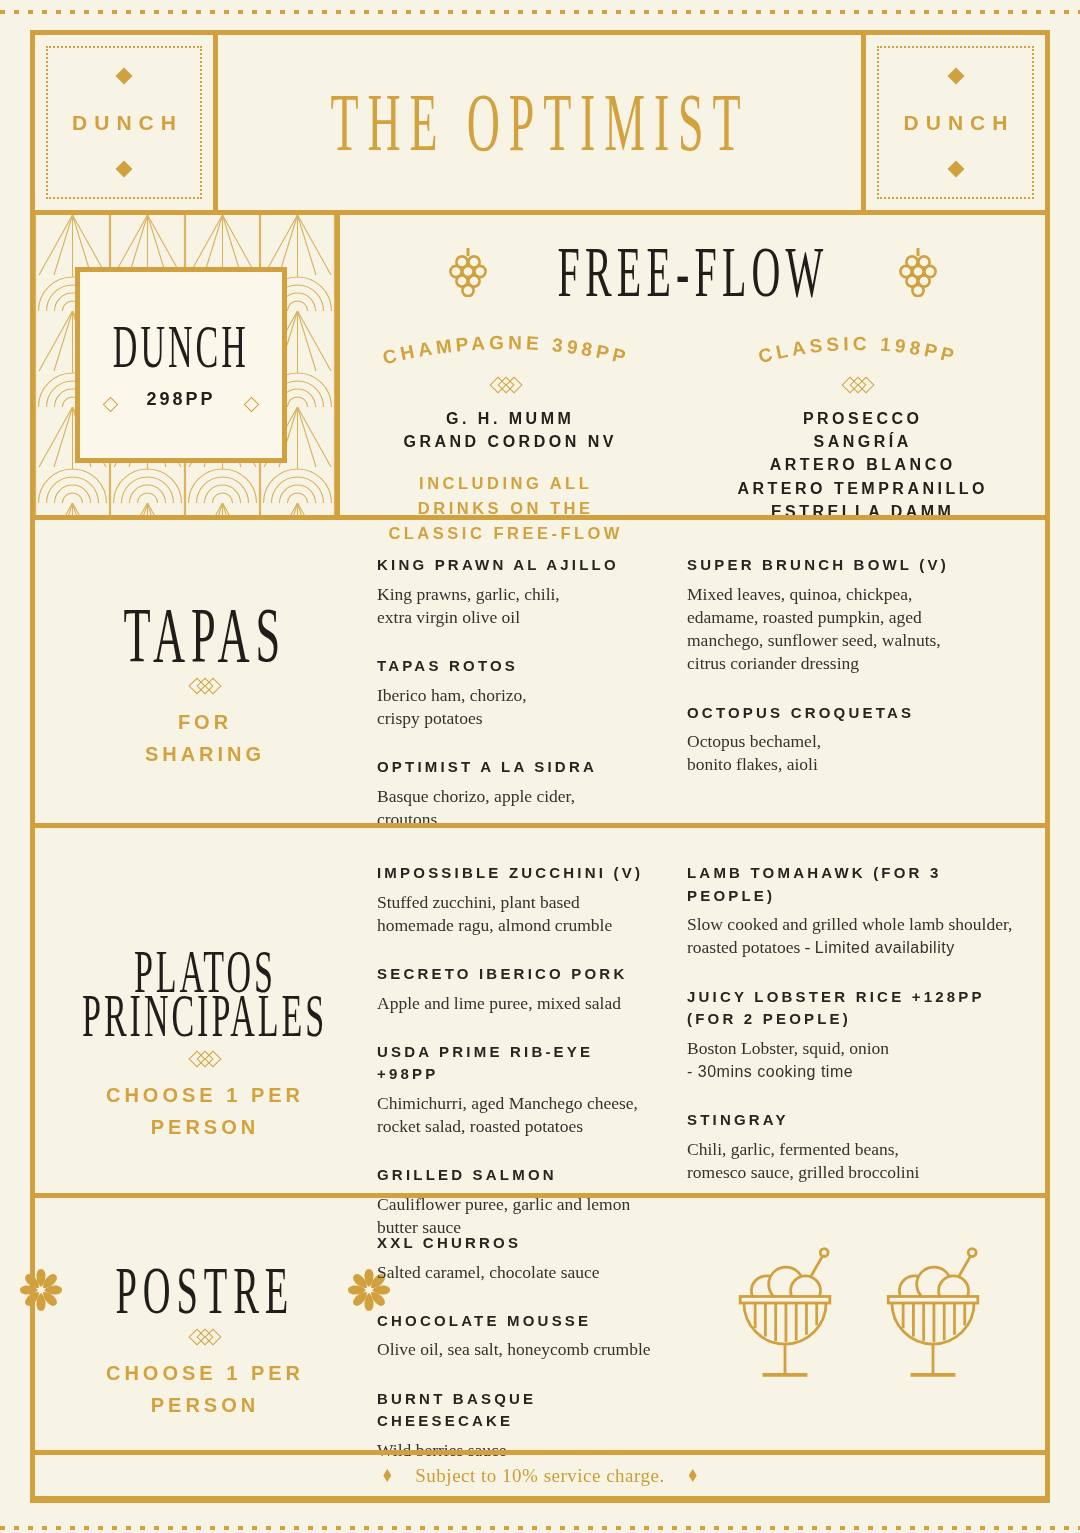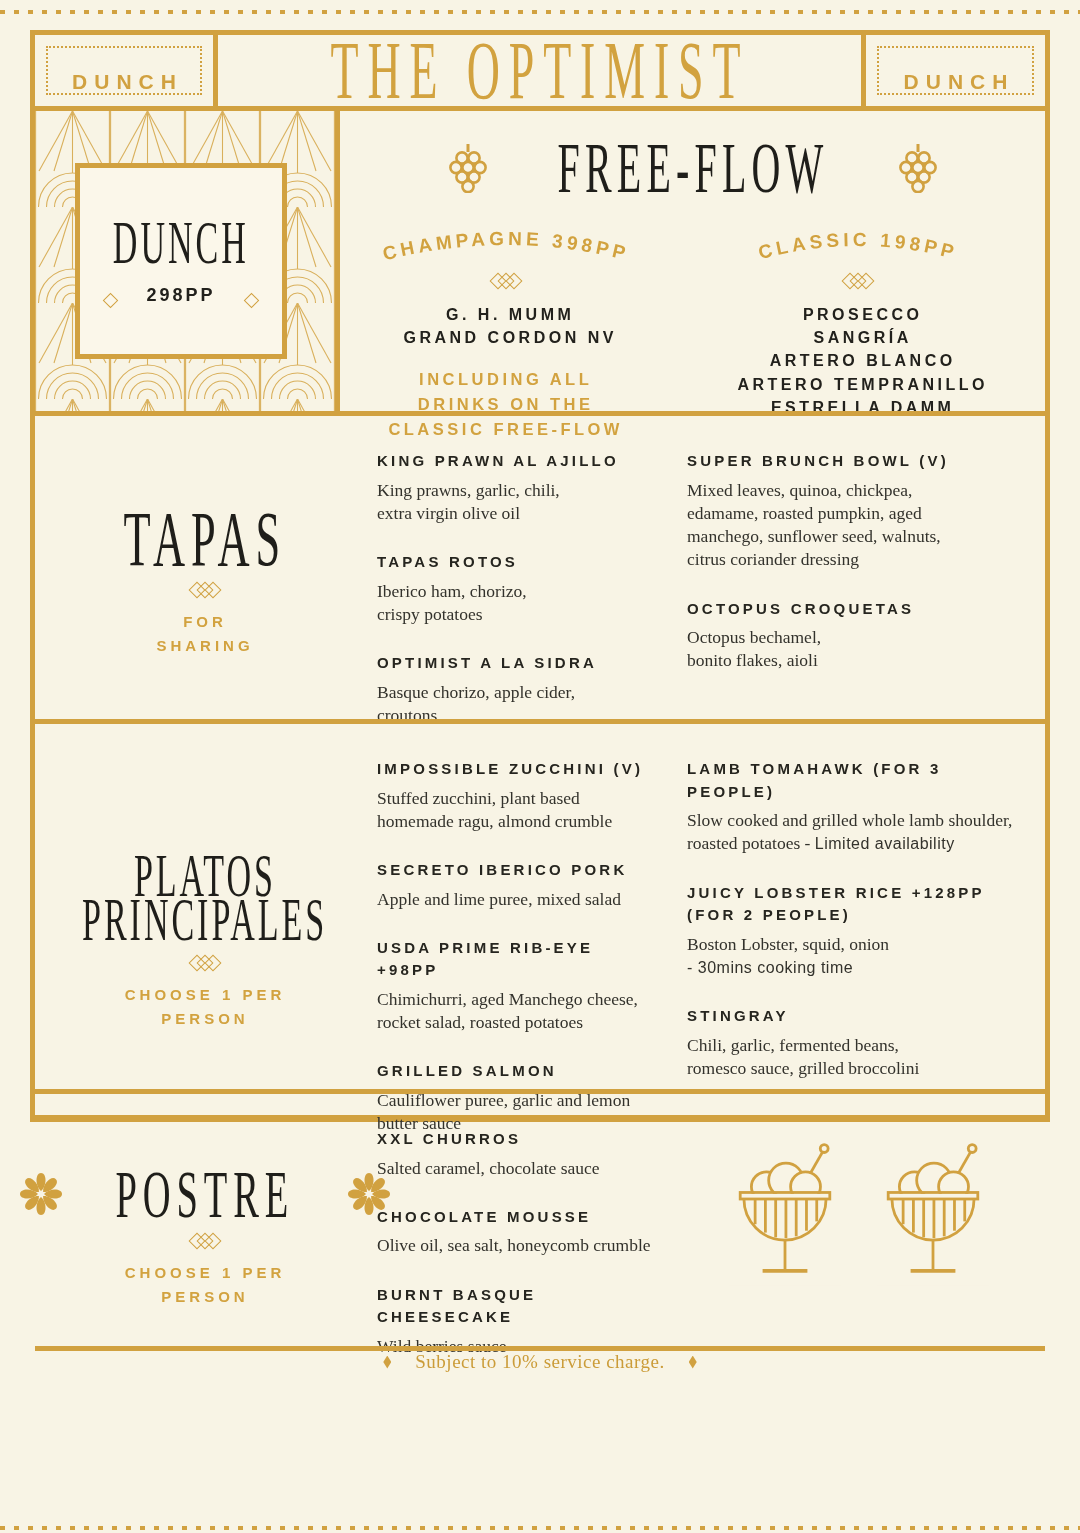--- a/index.html
+++ b/index.html
@@ -2,21 +2,21 @@
 <html><head>
 <meta charset="utf-8">
 <style>
   html,body{margin:0;padding:0;background:#f8f4e5;}
   .page{position:relative;width:1080px;height:1533px;background:#f8f4e5;overflow:hidden;
         font-family:"Liberation Sans",sans-serif;color:#22211c;}
   .dotline{position:absolute;left:0;right:0;height:4px;
     background:repeating-linear-gradient(90deg,#d1a140 0 5px,transparent 5px 14px);}
   .dot-top{top:10px}.dot-bottom{top:1526px}
 
-  .frame{position:absolute;left:30px;top:30px;width:1020px;height:1092px;box-sizing:border-box;
+  .frame{position:absolute;left:30px;top:30px;width:1020px;height:1473px;box-sizing:border-box;
          border:5px solid #d1a140;border-bottom-width:7px;display:flex;flex-direction:column;}
   .row{box-sizing:border-box;}
   .row + .row{border-top:5px solid #d1a140;}
 
   
   .deco{font-family:"Liberation Serif",serif;font-weight:400;display:inline-block;
         transform:scale(0.74,1.32);transform-origin:center;white-space:nowrap;}
   .pre{white-space:pre-line;}
 
   
@@ -58,21 +58,21 @@
   .ff-note{margin-top:18px;color:#d2a23f;font-weight:700;font-size:16.5px;letter-spacing:3.5px;line-height:1.5;}
 
   
   .sec{display:grid;grid-template-columns:340px 310px 1fr;}
   .sec-tapas{height:308px;}
   .sec-platos{height:370px;}
   .sec-postre{height:257px;}
   .sec-label{display:flex;flex-direction:column;align-items:center;justify-content:center;text-align:center;}
   .sec-title{font-size:60px;letter-spacing:8px;color:#1f1e1a;line-height:0.95;}
   .sec-title.two{font-size:46px;letter-spacing:4px;}
-  .sec-sub{margin-top:14px;color:#d2a23f;font-weight:700;font-size:15px;letter-spacing:4px;line-height:1.6;}
+  .sec-sub{margin-top:14px;color:#d2a23f;font-weight:700;font-size:20px;letter-spacing:4px;line-height:1.6;}
   .sec-label .dchain{margin-top:16px;}
   .title-flower-row{display:flex;align-items:center;gap:20px;}
 
   .items{padding:34px 24px 0 2px;}
   .item{margin-bottom:26px;}
   .item-name{font-weight:700;font-size:15px;letter-spacing:3.2px;color:#26251f;line-height:1.5;white-space:pre-line;}
   .item-desc{margin-top:6px;font-family:"Liberation Serif",serif;font-size:17.5px;line-height:1.33;color:#33322c;white-space:pre-line;}
   .item-note{font-family:"Liberation Sans",sans-serif;font-size:16px;color:#33322c;letter-spacing:0.5px;}
 
   .dessert-icons{display:flex;gap:36px;padding:46px 0 0 44px;}

